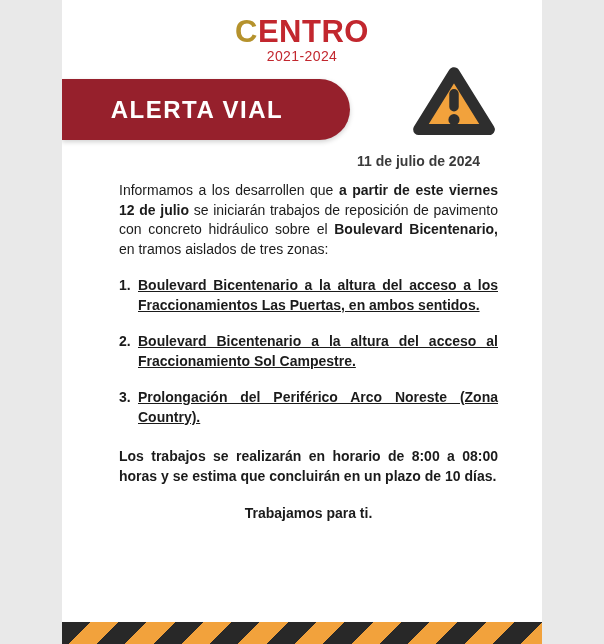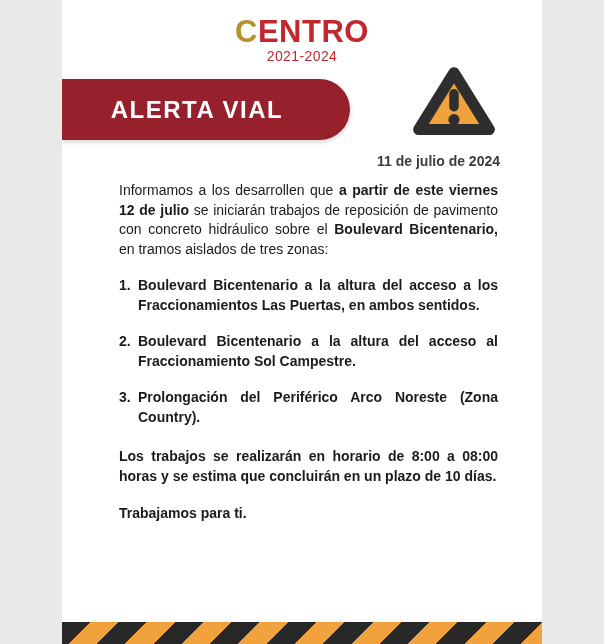--- a/index.html
+++ b/index.html
@@ -24,32 +24,32 @@
     border-radius:0 31px 31px 0;
     display:flex; flex-direction:column; justify-content:center; align-items:center;
     padding-right:18px; color:#ffffff;
     box-shadow:0 2px 5px rgba(0,0,0,.18);
   }
   .banner-title { font-size:24px; font-weight:800; letter-spacing:1.5px; line-height:1.05; }
   .banner-subtitle { font-size:14px; font-weight:700; margin-top:2px; }
   .header-spacer { flex:1; }
   .icon-wrap { width:92px; margin-right:42px; display:flex; justify-content:center; }
   
-  .date-line { text-align:right; padding-right:42px; margin-top:13px;
+  .date-line { text-align:right; padding-right:62px; margin-top:13px;
                font-size:14px; font-weight:700; color:#3b3b3b; }
   
   .body { padding:12px 44px 0 57px; font-size:14px; line-height:19.5px; }
   .justify { text-align:justify; }
   .b { font-weight:700; }
   .intro { margin-bottom:17px; }
   .list-item { display:flex; margin-bottom:17px; font-weight:700; }
   .list-item .num { flex:none; width:19px; }
-  .list-item .txt { flex:1; text-align:justify; }
+  .list-item .txt { flex:1; text-align:justify;text-decoration:underline; }
   .para { font-weight:700; margin-top:20px; }
-  .closing { font-weight:700; margin-top:18px; }
+  .closing { font-weight:700; margin-top:18px;text-align:center; }
   
   .hazard-stripe {
     position:absolute; left:0; bottom:0; width:604px; height:22px;
     background:repeating-linear-gradient(135deg,
       #282828 0 20px, #f2a23c 20px 40px);
   }
 </style>
 </head>
 <body>
 

